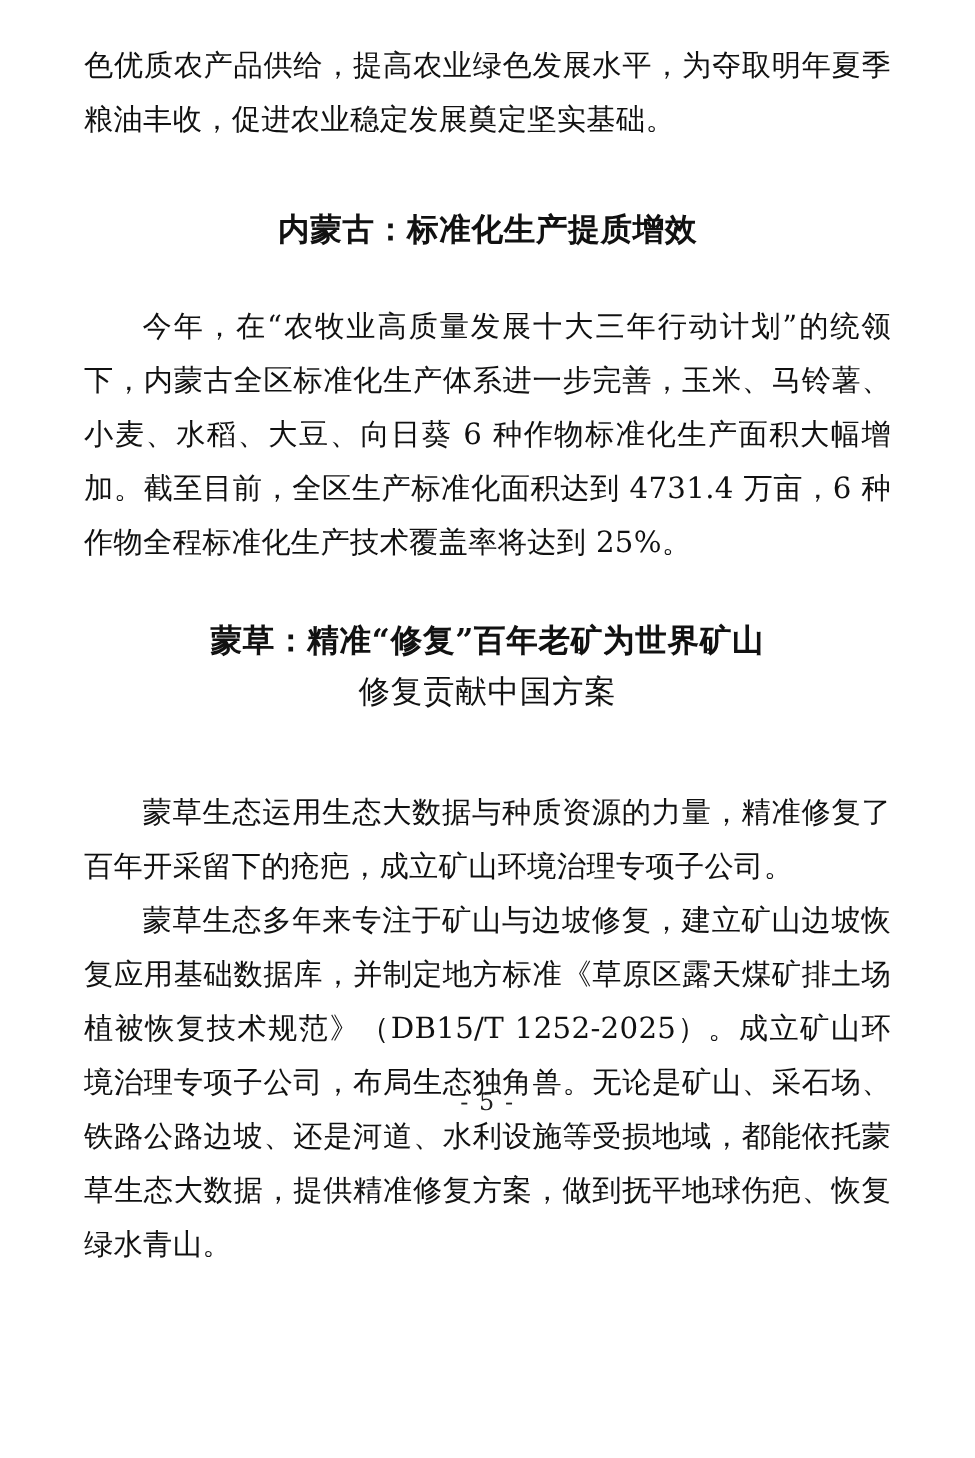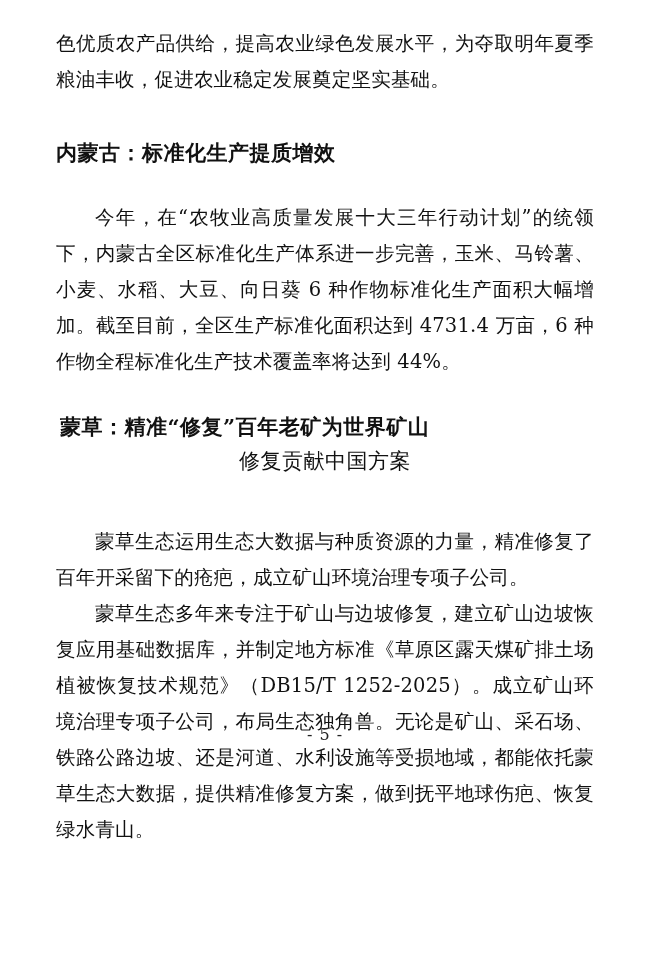--- a/index.html
+++ b/index.html
@@ -30,21 +30,21 @@
     margin: 0;
     letter-spacing: 0.2px;
   }
   .para.indent {
     text-indent: 2em;
   }
   .heading {
     font-size: 21px;
     line-height: 34px;
     font-weight: bold;
-    text-align: left;
+    text-align: center;
     margin: 0;
     letter-spacing: 0.5px;
   }
   .heading-line-2 {
     font-size: 21px;
     line-height: 34px;
     font-weight: normal;
     text-align: center;
     margin: 0;
     letter-spacing: 0.5px;
@@ -74,21 +74,21 @@
 <div class="page">
 
   <p class="para block-1">色优质农产品供给，提高农业绿色发展水平，为夺取明年夏季粮油丰收，促进农业稳定发展奠定坚实基础。</p>
 
   <div class="gap-lg"></div>
 
   <h2 class="heading">内蒙古：标准化生产提质增效</h2>
 
   <div class="gap-md"></div>
 
-  <p class="para indent">今年，在“农牧业高质量发展十大三年行动计划”的统领下，内蒙古全区标准化生产体系进一步完善，玉米、马铃薯、小麦、水稻、大豆、向日葵 6 种作物标准化生产面积大幅增加。截至目前，全区生产标准化面积达到 4731.4 万亩，6 种作物全程标准化生产技术覆盖率将达到 44%。</p>
+  <p class="para indent">今年，在“农牧业高质量发展十大三年行动计划”的统领下，内蒙古全区标准化生产体系进一步完善，玉米、马铃薯、小麦、水稻、大豆、向日葵 6 种作物标准化生产面积大幅增加。截至目前，全区生产标准化面积达到 4731.4 万亩，6 种作物全程标准化生产技术覆盖率将达到 25%。</p>
 
   <div class="gap-md"></div>
 
   <div class="heading-2-wrap">
     <h2 class="heading">蒙草：精准“修复”百年老矿为世界矿山</h2>
     <h2 class="heading-line-2">修复贡献中国方案</h2>
   </div>
 
   <div class="gap-xl"></div>
 

